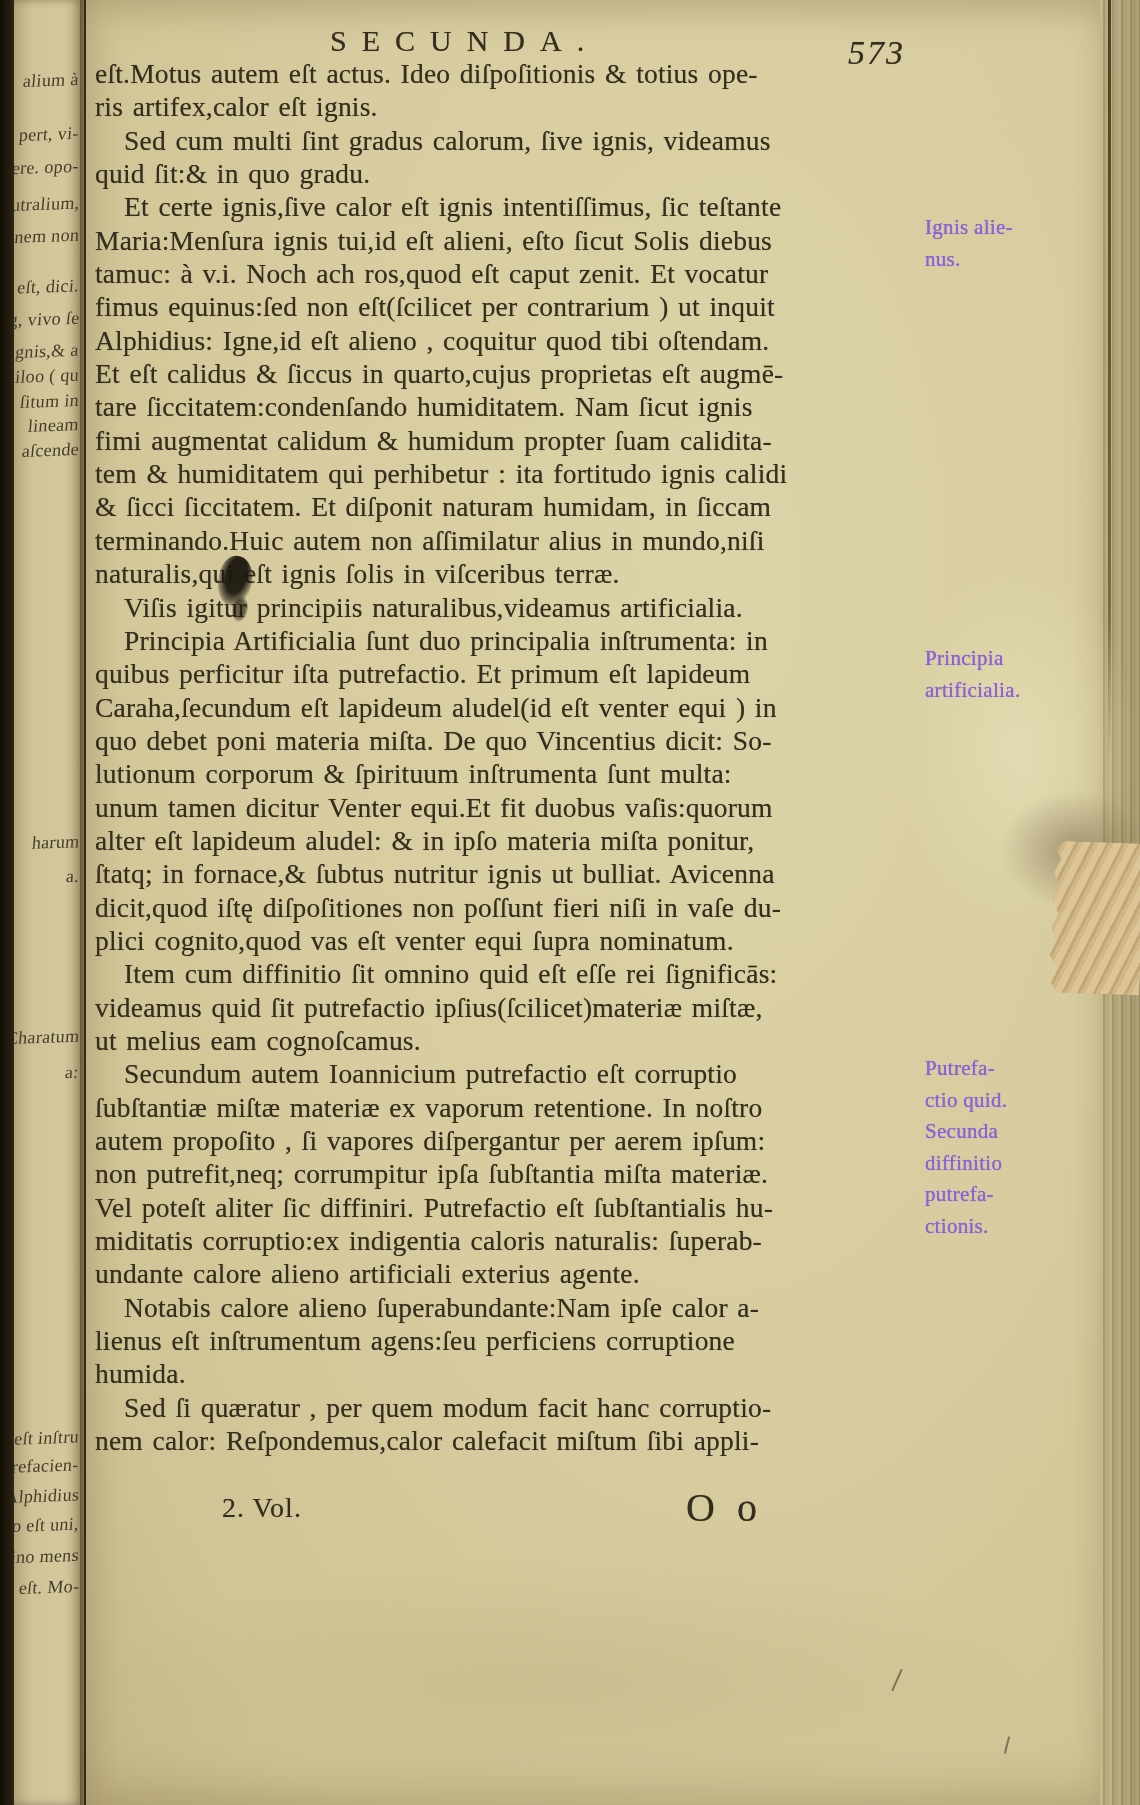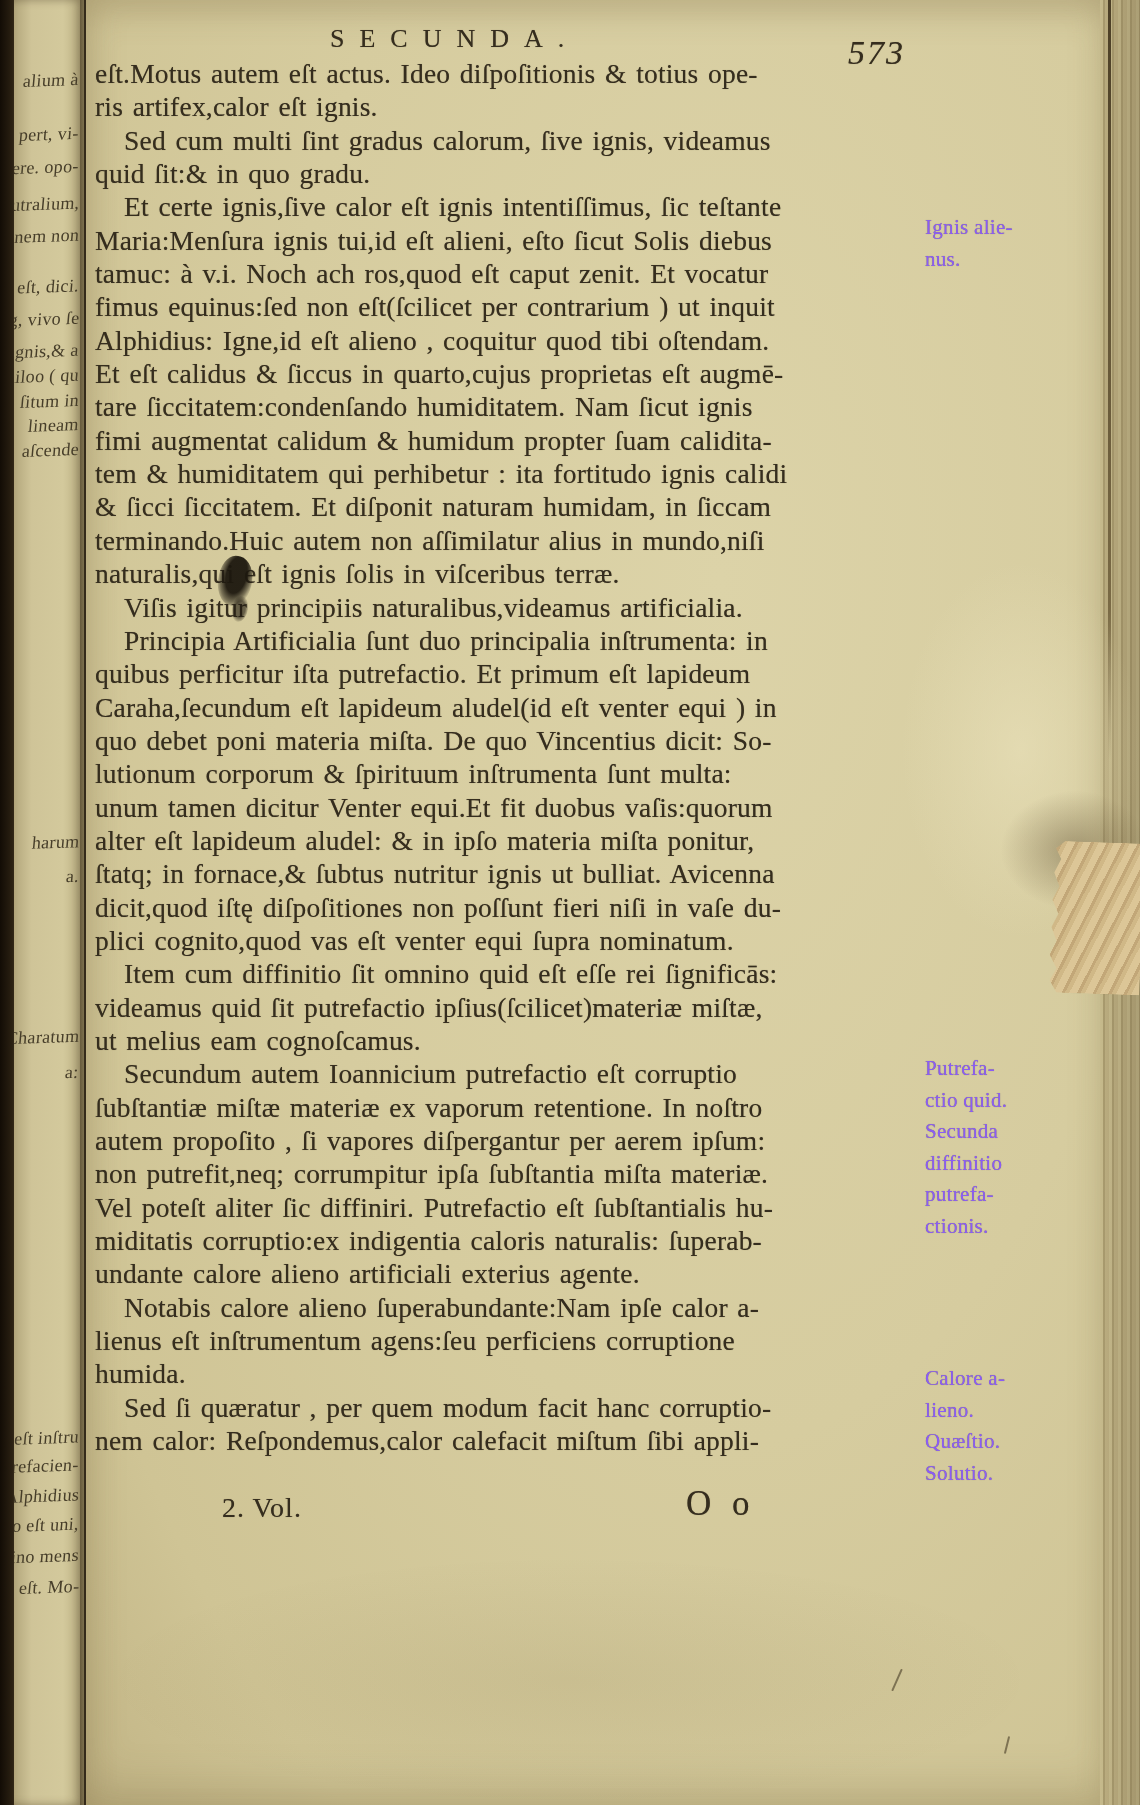--- a/index.html
+++ b/index.html
@@ -43,32 +43,32 @@
     border-radius:46% 58% 52% 60%;
     background:radial-gradient(ellipse at 50% 38%,rgba(28,23,14,.95) 0 42%,rgba(28,23,14,.5) 62%,rgba(28,23,14,0) 78%);}
   .ink-blot-tail{position:absolute;left:232px;top:596px;width:16px;height:26px;transform:rotate(8deg);
     border-radius:50% 50% 60% 40%;
     background:radial-gradient(ellipse,rgba(28,23,14,.6) 0 45%,rgba(28,23,14,0) 75%);}
   .pen-mark{position:absolute;width:2px;background:rgba(58,48,28,.55);border-radius:2px;}
   .pen-mark.m1{left:896px;top:1668px;height:24px;transform:rotate(24deg);}
   .pen-mark.m2{left:1006px;top:1736px;height:18px;transform:rotate(14deg);}
   
   .ink{color:#352d1e;text-shadow:0 0 .7px rgba(53,45,30,.55);}
-  .running-head{position:absolute;left:330px;top:24px;font-size:26px;letter-spacing:15px;white-space:nowrap;}
+  .running-head{position:absolute;left:330px;top:24px;font-size:30px;letter-spacing:15px;white-space:nowrap;}
   .page-number{position:absolute;left:848px;top:34px;font-size:34px;font-style:italic;letter-spacing:2px;}
   .body-text{position:absolute;left:95px;top:57px;width:815px;font-size:27.5px;}
   .body-text .line{height:33.35px;line-height:33.35px;white-space:nowrap;letter-spacing:.2px;word-spacing:2.5px;}
   .body-text .line.indent{padding-left:29px;font-family:Liberation Serif, serif;}
   .margin-notes{position:absolute;left:0;top:0;width:1140px;height:1805px;pointer-events:none;}
   .margin-note{position:absolute;left:925px;width:215px;font-size:21px;line-height:31.5px;
     color:#8b5cf6;letter-spacing:.3px;}
   .gutter-frag{position:absolute;right:5px;white-space:nowrap;font-size:18px;color:#463d29;
     transform:skewX(-7deg) rotate(-2deg);letter-spacing:.3px;}
   .footer-vol{position:absolute;left:222px;top:1492px;font-size:28px;letter-spacing:1px;}
-  .signature-mark{position:absolute;left:686px;top:1484px;font-size:35px;letter-spacing:6px;}
+  .signature-mark{position:absolute;left:686px;top:1484px;font-size:40px;letter-spacing:6px;}
 </style>
 </head>
 <body>
 
 <div class="spine"></div>
 <div class="facing-page">
     <div class="gutter-frag" style="top: 70px;">alium à</div>
     <div class="gutter-frag" style="top: 124px;">pert, vi-</div>
     <div class="gutter-frag" style="top: 157px;">ere. opo-</div>
     <div class="gutter-frag" style="top: 194px;">autralium,</div>
@@ -146,33 +146,31 @@
     <div class="line">humida.</div>
     <div class="line indent">Sed ſi quæratur , per quem modum facit hanc corruptio-</div>
     <div class="line">nem calor: Reſpondemus,calor calefacit miſtum ſibi appli-</div>
   </div>
 
 <div class="margin-notes">
     <div class="margin-note ink" style="top: 212px;">
       <div>Ignis alie-</div>
       <div>nus.</div>
     </div>
+    <div class="margin-note ink" style="top: 643px;">
+      <div>Principia</div>
+      <div>artificialia.</div>
+    </div>
     <div class="margin-note ink" style="top: 1053px;">
       <div>Putrefa-</div>
       <div>ctio quid.</div>
       <div>Secunda</div>
       <div>diffinitio</div>
       <div>putrefa-</div>
       <div>ctionis.</div>
-    </div>
-    <div class="margin-note ink" style="top: 1363px;">
-      <div>Calore a-</div>
-      <div>lieno.</div>
-      <div>Quæſtio.</div>
-      <div>Solutio.</div>
     </div>
   </div>
 
 <div class="footer-vol ink">2. Vol.</div>
 <div class="signature-mark ink">O o</div>
 
 <div class="ink-blot"></div>
 <div class="ink-blot-tail"></div>
 <div class="pen-mark m1"></div>
 <div class="pen-mark m2"></div>

